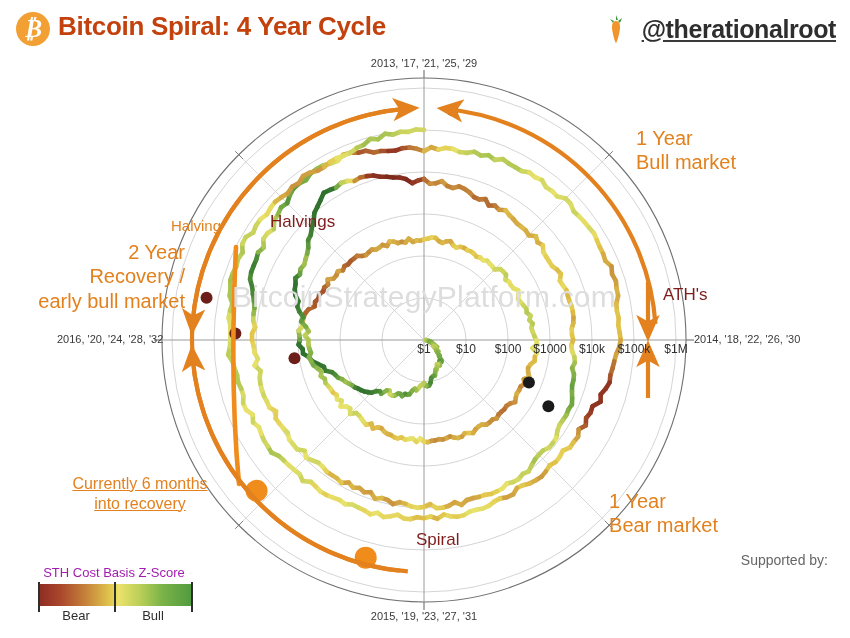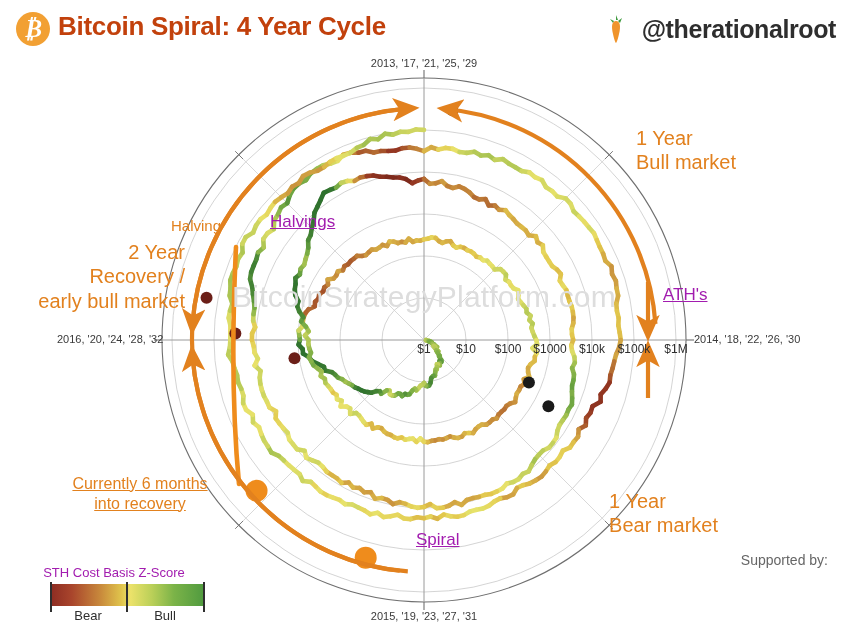--- a/index.html
+++ b/index.html
@@ -45,20 +45,21 @@
     color: #c2410c;
     white-space: nowrap;
   }
   #handle-wrap {
     position: absolute;
     right: 14px; top: 13px;
     height: 32px;
     display: flex;
     align-items: center;
     gap: 16px;
+    text-decoration: underline;
   }
   #carrot-icon { width: 20px; height: 30px; display:block; }
   #handle-text {
     font-size: 25px;
     font-weight: bold;
     letter-spacing: -0.4px;
     color: #2e2e2e;
     white-space: nowrap;
   }
 
@@ -70,21 +71,21 @@
   }
   #chart-svg { display: block; }
 
   
   .lbl {
     position: absolute;
     white-space: nowrap;
     line-height: 1.22;
   }
   .lbl-orange { color: #e2811e; }
-  .lbl-dark  { color: #a21caf; text-decoration: underline; }
+  .lbl-dark  { color: #7f1d1d; }
   .lbl-axis  { color: #3a3a3a; font-size: 11px; }
 
   #ann-bull        { right: 114px; top: 126px; font-size: 20px; text-align: left; }
   #ann-bear        { right: 132px; top: 489px; font-size: 20px; text-align: left; }
   #ann-recovery    { left: 10px;  top: 240px; font-size: 20px; text-align: right; width: 175px; }
   #ann-current     { left: 60px;  top: 474px; font-size: 16px; text-align: center; width: 160px; text-decoration: underline; }
   #ann-halving     { left: 171px; top: 217px; font-size: 15px; }
   #lbl-halvings    { left: 270px; top: 212px; font-size: 17px; }
   #lbl-bottoms     { left: 416px; top: 530px; font-size: 17px; }
   #lbl-aths        { left: 663px; top: 285px; font-size: 17px; }
@@ -116,21 +117,21 @@
 
   
   #legend { position: absolute; left: 30px; top: 565px; width: 200px; }
   #legend-title {
     font-size: 13px;
     color: #a21caf;
     text-align: center;
     width: 160px;
     margin-left: 4px;
   }
-  #legend-bar-wrap { position: relative; margin-top: 4px; margin-left: 20px; width: 155px; height: 36px; }
+  #legend-bar-wrap { position: relative; margin-top: 4px; margin-left: 8px; width: 155px; height: 36px; }
   #legend-bar {
     position: absolute; left: 0; top: 0;
     width: 155px; height: 22px;
     background: linear-gradient(to right,
        #8c2b22 0%, #a9452c 14%, #c98b3c 33%, #e0c44c 46%,
        #ebe26a 52%, #b9cf58 66%, #7bb348 80%, #4f9a3f 100%);
   }
   .legend-tick {
     position: absolute;
     width: 2px; height: 30px;

